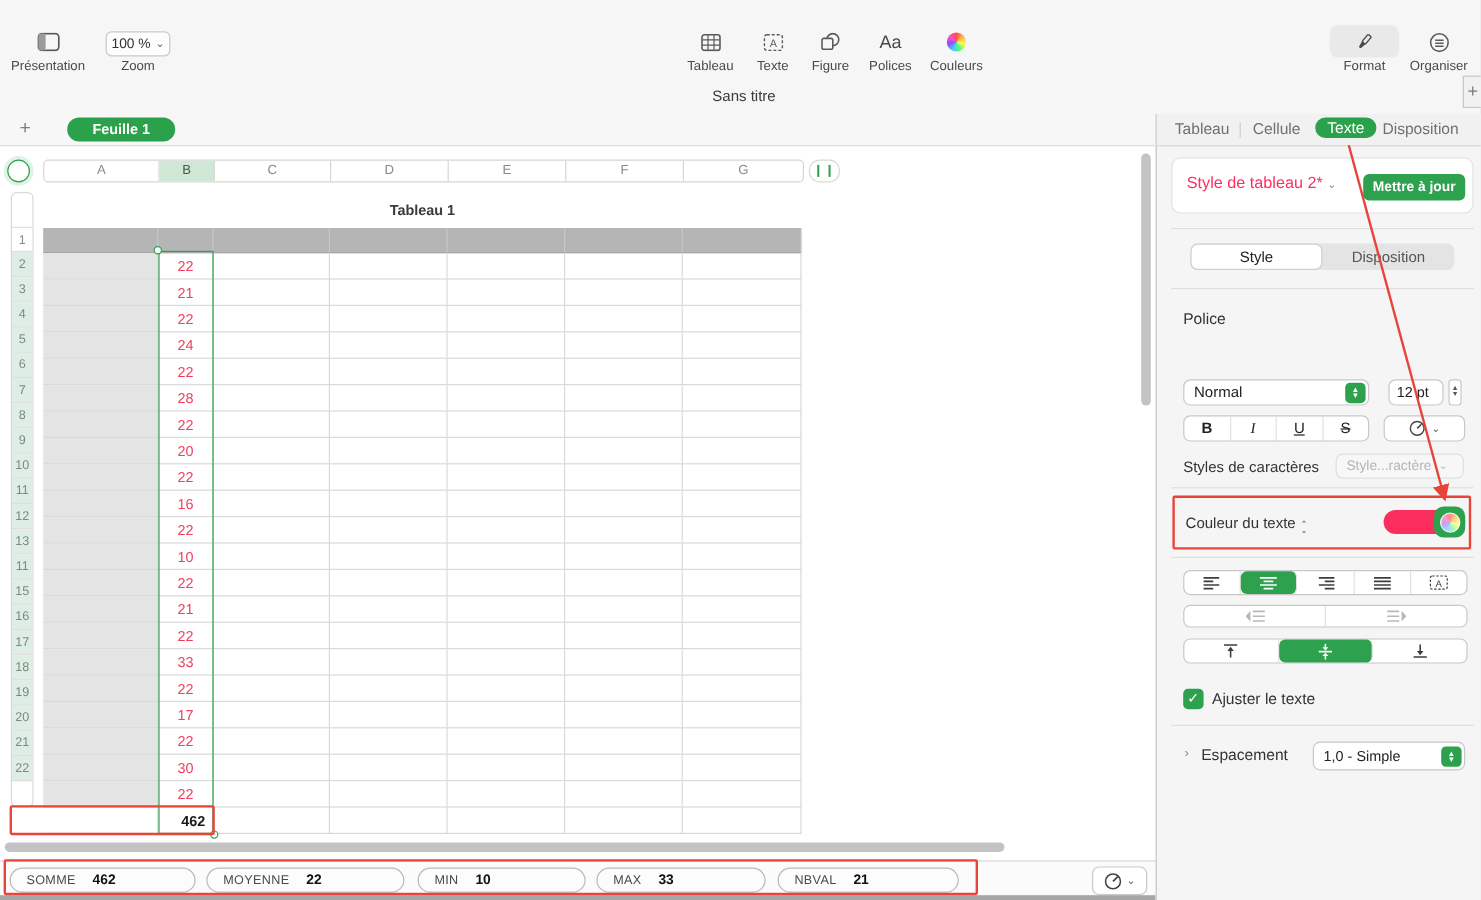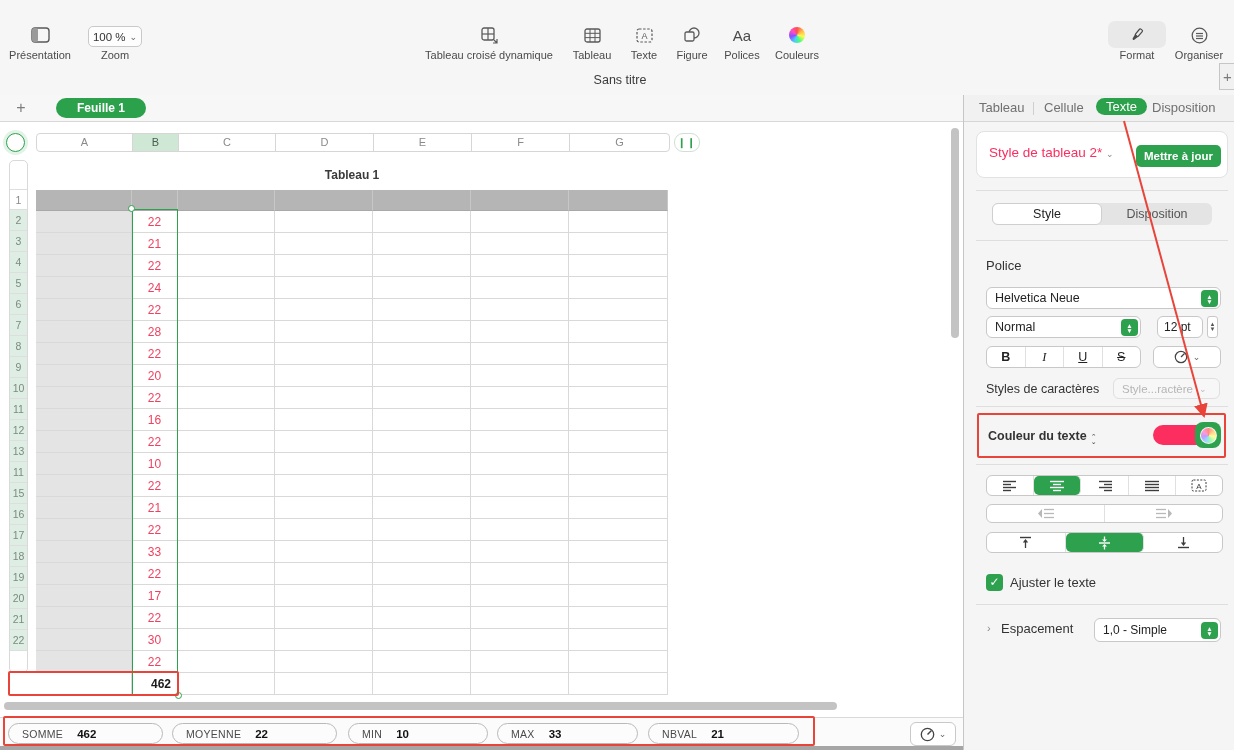--- a/index.html
+++ b/index.html
@@ -115,31 +115,20 @@
         </svg>
     </div>
     <div class="lbl">Présentation</div>
   </div>
   <div class="zoombtn">
     <span>100 %</span>
       <span class="chev">⌄</span>
   </div>
   <div class="tb-item" style="left:88px;top:49px;width:54px;">
     <div class="lbl">Zoom</div>
-  </div>
-  <div class="tb-item" style="left:418px;top:24px;width:142px;">
-    <div class="tb-ic">
-      <svg width="17" height="17" viewBox="0 0 17 17">
-          <rect x="1" y="1" width="12" height="12" rx="2" fill="none" stroke="#5a5a5a" stroke-width="1.3"></rect>
-          <line x1="1" y1="7" x2="13" y2="7" stroke="#5a5a5a" stroke-width="1.2"></line>
-          <line x1="7" y1="1" x2="7" y2="13" stroke="#5a5a5a" stroke-width="1.2"></line>
-          <path d="M13 13 l3 3 M16 12 v4 h-4" fill="none" stroke="#5a5a5a" stroke-width="1.2"></path>
-        </svg>
-    </div>
-    <div class="lbl">Tableau croisé dynamique</div>
   </div>
   <div class="tb-item" style="left:568px;top:24px;width:48px;">
     <div class="tb-ic">
       <svg width="17" height="15" viewBox="0 0 17 15">
           <rect x="1" y="1" width="15" height="13" rx="2" fill="none" stroke="#5a5a5a" stroke-width="1.3"></rect>
           <line x1="1" y1="5.3" x2="16" y2="5.3" stroke="#5a5a5a"></line>
           <line x1="1" y1="9.6" x2="16" y2="9.6" stroke="#5a5a5a"></line>
           <line x1="6" y1="1" x2="6" y2="14" stroke="#5a5a5a"></line>
           <line x1="11" y1="1" x2="11" y2="14" stroke="#5a5a5a"></line>
         </svg>
@@ -507,27 +496,20 @@
     <div class="updbtn">Mettre à jour</div>
 
     <div class="divider" style="top:95px;"></div>
     <div class="seg2">
       <span class="on">Style</span>
       <span class="off">Disposition</span>
     </div>
     <div class="divider" style="top:145px;"></div>
 
     <div class="sb-label" style="left:22px;top:163px;">Police</div>
-    <div class="select" style="left:22px;top:192px;width:235px;">
-      <span>Helvetica Neue</span>
-      <span class="stepper">
-          <span>▲</span>
-          <span>▼</span>
-        </span>
-    </div>
     <div class="select" style="left:22px;top:221px;width:155px;">
       <span>Normal</span>
       <span class="stepper">
           <span>▲</span>
           <span>▼</span>
         </span>
     </div>
     <div class="select" style="left:193px;top:221px;width:46px;padding-left:6px;font-size:12px;">
       <span>12 pt</span>
     </div>
@@ -551,21 +533,21 @@
     </div>
 
     <div class="sb-label" style="left:22px;top:287px;font-size:12.5px;">Styles de caractères</div>
     <div class="charsel">
       <span>Style...ractère</span>
       <span class="chev" style="color:#bbb;">⌄</span>
     </div>
 
     <div class="divider" style="top:311px;"></div>
 
-    <div class="sb-label" style="left:24px;top:334px;font-size:12.5px;font-weight:bold;">
+    <div class="sb-label" style="left:24px;top:334px;font-size:12.5px;">
       <span>Couleur du texte</span><span class="updown">
           <span>⌃</span>
           <span>⌄</span>
         </span>
     </div>
     <div class="swatch"></div>
     <div class="wheelcap">
         <span class="wheel"></span>
       </div>
 

